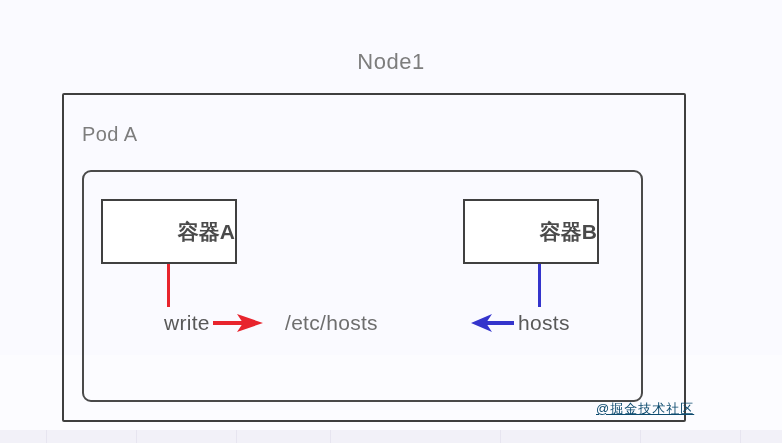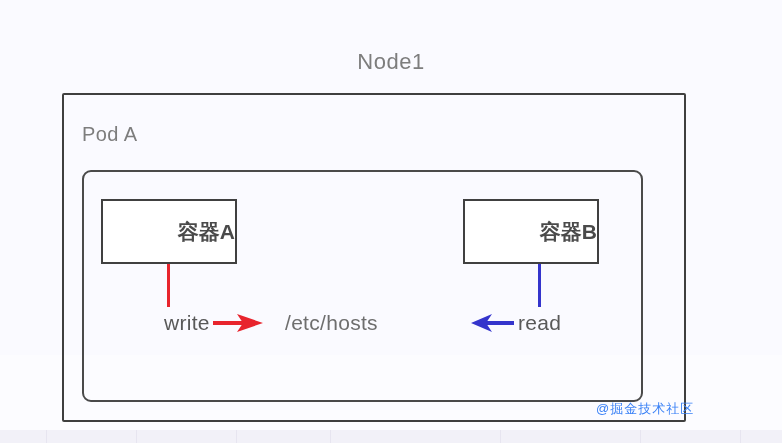--- a/index.html
+++ b/index.html
@@ -146,23 +146,24 @@
     color: #6e6e6e;
     letter-spacing: 0.3px;
   }
 
   
   .watermark {
     position: absolute;
     left: 596px;
     top: 400px;
     font-size: 13px;
-    color: #3b82f6;
+    color: #0c4a6e;
     letter-spacing: 1px;
     white-space: nowrap;
+    text-decoration: underline;
   }
 </style>
 </head>
 <body>
 
 <div id="canvas">
 
   <div class="node-label">Node1</div>
 
   <div class="node-box"></div>
@@ -194,21 +195,21 @@
 
   <div class="hosts-label">/etc/hosts</div>
 
   <div class="arrow-row read-row">
     <span style="margin-right:2px;">
       <svg class="arrow-svg" width="46" height="22" viewBox="0 0 46 22">
         <path d="M16 11 L44 11" stroke="#3434cc" stroke-width="4" fill="none"></path>
         <path d="M22 2 L1 11 L22 20 L16 11 Z" fill="#3434cc"></path>
       </svg>
     </span>
-    <span>read</span>
+    <span>hosts</span>
   </div>
 
   <div class="watermark">@掘金技术社区</div>
 
   <div class="bottom-band"></div>
   <div class="band-tick" style="left:46px;"></div>
   <div class="band-tick" style="left:136px;"></div>
   <div class="band-tick" style="left:236px;"></div>
   <div class="band-tick" style="left:330px;"></div>
   <div class="band-tick" style="left:500px;"></div>

